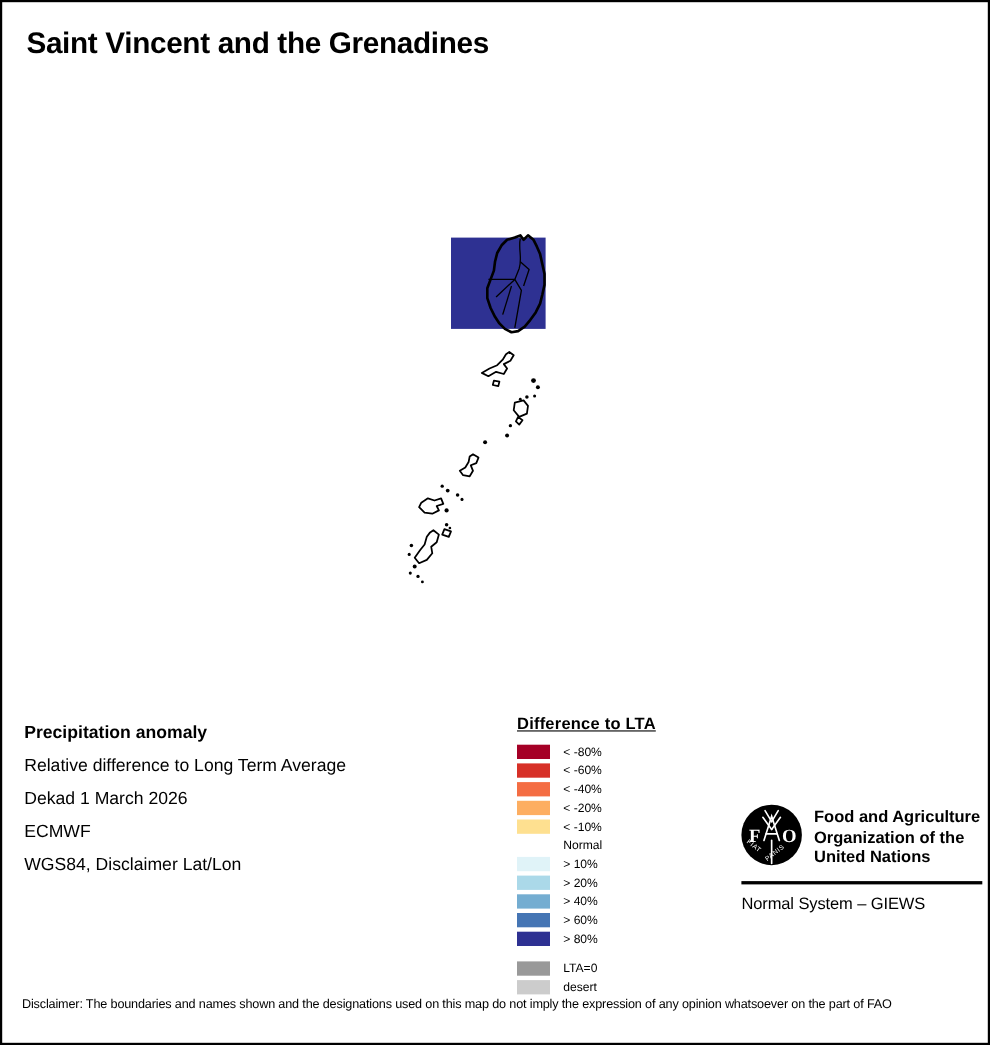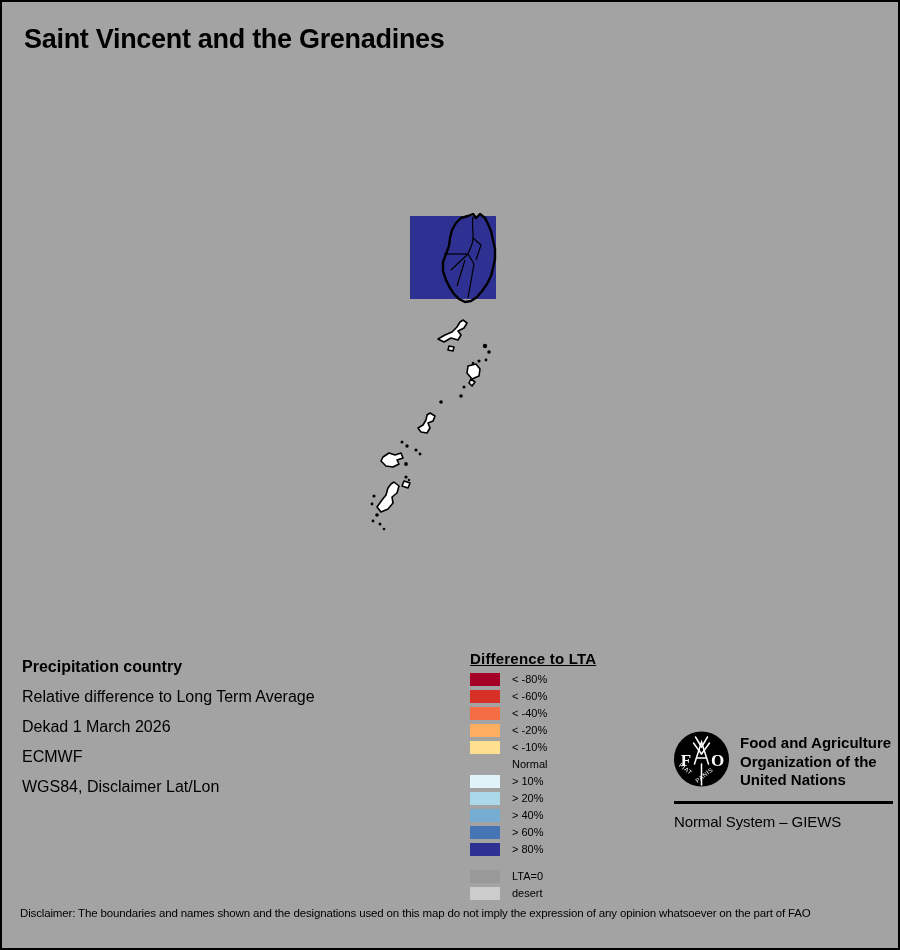--- a/index.html
+++ b/index.html
@@ -1,38 +1,38 @@
 <!DOCTYPE html>
 <html><head>
 <meta charset="utf-8">
 <style>
   html,body{margin:0;padding:0;background:#888;}
   .page{
-    position:relative;width:900px;height:950px;background:#a3a3a3;
+    position:relative;width:900px;height:950px;background:#ffffff;
     border:2px solid #000;box-sizing:border-box;overflow:hidden;
     font-family:"Liberation Sans",sans-serif;color:#000;
   }
   .page-title{
     position:absolute;left:22px;top:22px;
     font-size:27px;font-weight:bold;letter-spacing:-0.3px;white-space:nowrap;
   }
   .map-svg{position:absolute;left:360px;top:200px;width:150px;height:340px;}
 
   
   .info-block{position:absolute;left:20px;top:655px;font-size:16px;}
   .info-row{height:30px;line-height:19px;white-space:nowrap;}
   .info-heading{font-weight:bold;}
 
   
   .legend{position:absolute;left:468px;top:648px;width:150px;}
   .legend-title{
     font-size:15px;font-weight:bold;text-decoration:underline;
     letter-spacing:.2px;margin-bottom:6px;white-space:nowrap;
   }
-  .legend-row{display:flex;align-items:flex-start;height:17px;}
+  .legend-row{display:flex;align-items:flex-end;height:17px;}
   .legend-swatch{width:30px;height:13px;flex:0 0 30px;}
   .legend-label{margin-left:12px;font-size:11px;white-space:nowrap;}
   .legend-gap{height:10px;}
 
   
   .fao-logo{position:absolute;left:670px;top:727px;width:60px;height:60px;}
   .fao-name{
     position:absolute;left:738px;top:732px;
     font-size:15px;font-weight:bold;line-height:18.5px;white-space:nowrap;
   }
@@ -102,21 +102,21 @@
       <circle cx="372" cy="494" r="1.6"></circle>
       <circle cx="370" cy="502" r="1.4"></circle>
       <circle cx="375" cy="513" r="1.8"></circle>
       <circle cx="371" cy="519" r="1.4"></circle>
       <circle cx="378" cy="522" r="1.5"></circle>
       <circle cx="382" cy="527" r="1.3"></circle>
     </g>
   </svg>
 
   <div class="info-block">
-    <div class="info-row info-heading">Precipitation country</div>
+    <div class="info-row info-heading">Precipitation anomaly</div>
     <div class="info-row">Relative difference to Long Term Average</div>
     <div class="info-row">Dekad 1 March 2026</div>
     <div class="info-row">ECMWF</div>
     <div class="info-row">WGS84, Disclaimer Lat/Lon</div>
   </div>
 
   <div class="legend">
     <div class="legend-title">Difference to LTA</div>
 
     <div class="legend-row">

